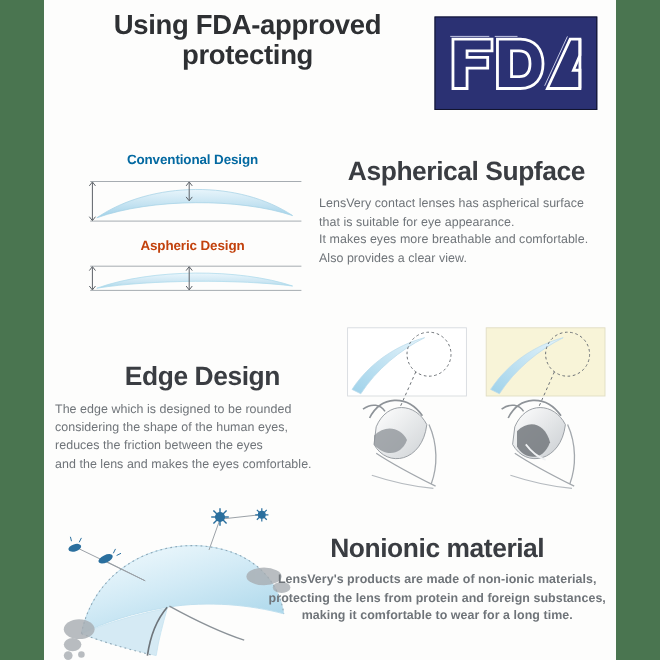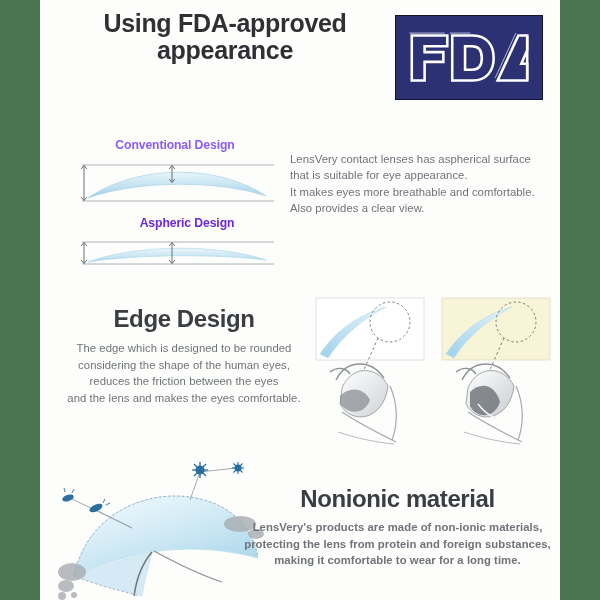--- a/index.html
+++ b/index.html
@@ -40,33 +40,33 @@
     box-sizing:border-box;
   }
   #fda-logo svg{display:block;width:100%;height:100%;}
 
   
   #sec-asph{position:absolute;left:0;top:130px;width:520px;height:160px;}
   #asph-diagrams{position:absolute;left:20px;top:8px;width:230px;height:150px;}
   .diag-label{
     font-size:12.2px;font-weight:600;letter-spacing:-.1px;text-align:center;
   }
-  #lbl-conventional{position:absolute;left:0;top:0;width:230px;color:#8b5cf6;}
-  #lbl-aspheric{position:absolute;left:12px;top:78px;width:230px;color:#6d28d9;}
+  #lbl-conventional{position:absolute;left:0;top:0;width:230px;color:#0369a1;}
+  #lbl-aspheric{position:absolute;left:0;top:78px;width:230px;color:#c2410c;}
   #svg-conv{position:absolute;left:8px;top:20px;width:214px;height:52px;}
   #svg-asph{position:absolute;left:8px;top:98px;width:214px;height:46px;}
   #asph-text{position:absolute;left:250px;top:14px;width:268px;}
   #asph-title{width:268px;text-align:center;}
   #asph-copy{width:268px;text-align:left;margin-top:7px;}
 
   
   #sec-edge{position:absolute;left:0;top:292px;width:520px;height:160px;}
   #edge-text{position:absolute;left:10px;top:14px;width:268px;}
-  #edge-title{width:268px;text-align:center;}
-  #edge-copy{width:268px;text-align:center;margin-top:8px;}
+  #edge-title{width:268px;text-align:center;margin-top:24px;}
+  #edge-copy{width:268px;text-align:left;margin-top:8px;}
   #edge-figs{position:absolute;left:272px;top:0px;width:248px;height:158px;}
   .eyefig{position:absolute;top:0;width:120px;height:158px;}
   #eyefig-left{left:0;}
   #eyefig-right{left:126px;}
   .eyefig svg{display:block;width:100%;height:100%;}
 
   
   #sec-non{position:absolute;left:0;top:452px;width:520px;height:148px;}
   #non-fig{position:absolute;left:0px;top:2px;width:238px;height:146px;}
   #non-fig svg{display:block;width:100%;height:100%;}
@@ -77,21 +77,21 @@
 </head>
 <body>
 
 <div class="band" id="band-left"></div>
 <div class="band" id="band-right"></div>
 
 <div id="poster">
 
   <div id="sec-fda">
 
-    <div id="fda-title" class="h1">Using FDA-approved appearance</div>
+    <div id="fda-title" class="h1">Using FDA-approved protecting</div>
 
 
     <div id="fda-logo">
       <svg viewBox="0 0 148 85" preserveAspectRatio="none">
         <rect x="0" y="0" width="148" height="85" fill="#2b3173"></rect>
         <g fill="none" stroke="#ffffff" stroke-width="2.6" stroke-linejoin="miter">
 
           <path d="M16 20 L52 20 L52 31 L29 31 L29 37 L48 37 L48 47 L29 47 L29 66 L16 66 Z"></path>
 
           <path d="M57 20 L78 20 C92 20 99 30 99 43 C99 56 92 66 78 66 L57 66 Z
@@ -154,20 +154,21 @@
           <path d="M13.2 10 L16 6.4 L18.8 10"></path>
           <path d="M13.2 24 L16 27.6 L18.8 24"></path>
           <line x1="104" y1="7" x2="104" y2="27"></line>
           <path d="M101.2 10 L104 6.4 L106.8 10"></path>
           <path d="M101.2 24 L104 27.6 L106.8 24"></path>
         </g>
       </svg>
     </div>
 
     <div id="asph-text">
+      <div id="asph-title" class="h2">Aspherical Supface</div>
       <div id="asph-copy" class="body-txt" style="white-space:pre-line;">LensVery contact lenses has aspherical surface
 that is suitable for eye appearance.
 It makes eyes more breathable and comfortable.
 Also provides a clear view.</div>
     </div>
   </div>
 
   <div id="sec-edge">
 
     <div id="edge-text">

